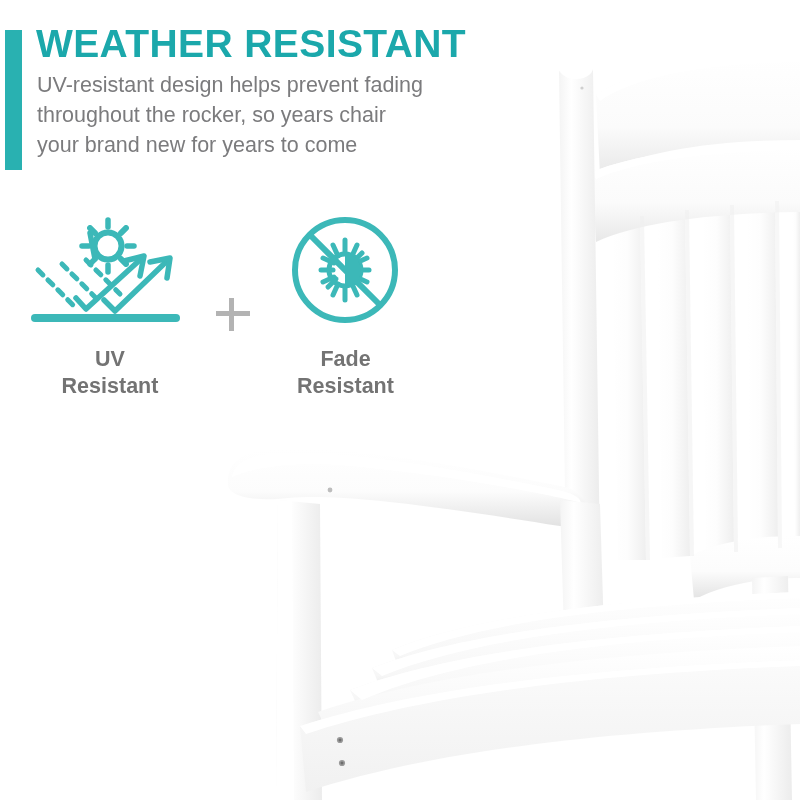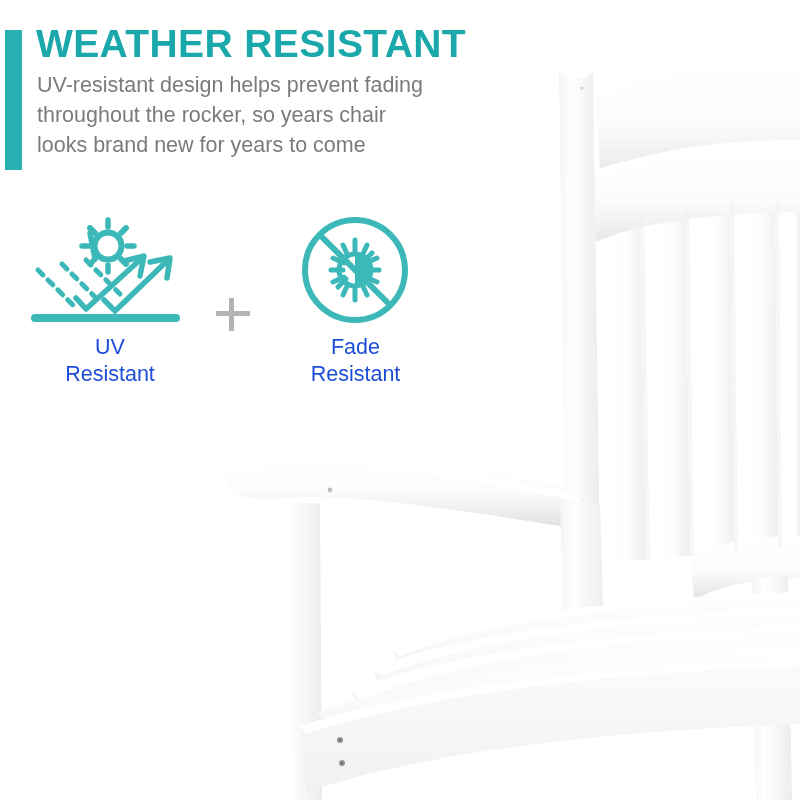--- a/index.html
+++ b/index.html
@@ -55,31 +55,31 @@
     font-weight: 300;
   }
   #subcopy .line { display: block; white-space: nowrap; }
 
   
   .feature {
     position: absolute;
     text-align: center;
   }
   #feature-uv   { left: 20px;  top: 212px; width: 180px; }
-  #feature-fade { left: 263px; top: 212px; width: 185px; }
+  #feature-fade { left: 253px; top: 212px; width: 185px; }
   .feature-icon {
     height: 118px;
     position: relative;
   }
   .feature-label {
-    margin-top: 4px;
+    margin-top: 16px;
     font-size: 21.5px;
     line-height: 27px;
-    color: #1d4ed8;
-    font-weight: 400;
+    color: #737373;
+    font-weight: 700;
   }
   .feature-label .line { display: block; }
 
   #plus-sign {
     position: absolute;
     left: 214px;
     top: 295px;
     width: 38px;
     height: 38px;
     color: #b0b0b0;
@@ -233,21 +233,21 @@
     </svg>
   </div>
 
   <div id="accent-bar"></div>
 
   <div id="headline">WEATHER RESISTANT</div>
 
   <div id="subcopy">
     <span class="line">UV-resistant design helps prevent fading</span>
     <span class="line">throughout the rocker, so years chair</span>
-    <span class="line">looks brand new for years to come</span>
+    <span class="line">your brand new for years to come</span>
   </div>
 
   <div class="feature" id="feature-uv">
     <div class="feature-icon">
       <svg width="180" height="118" viewBox="0 0 180 118" xmlns="http://www.w3.org/2000/svg">
         <g stroke="#3cb8b8" fill="none" stroke-linecap="round">
 
           <circle cx="88" cy="34" r="13.5" stroke-width="6"></circle>
           <g stroke-width="5.5">
             <line x1="88" y1="8" x2="88" y2="15"></line>

